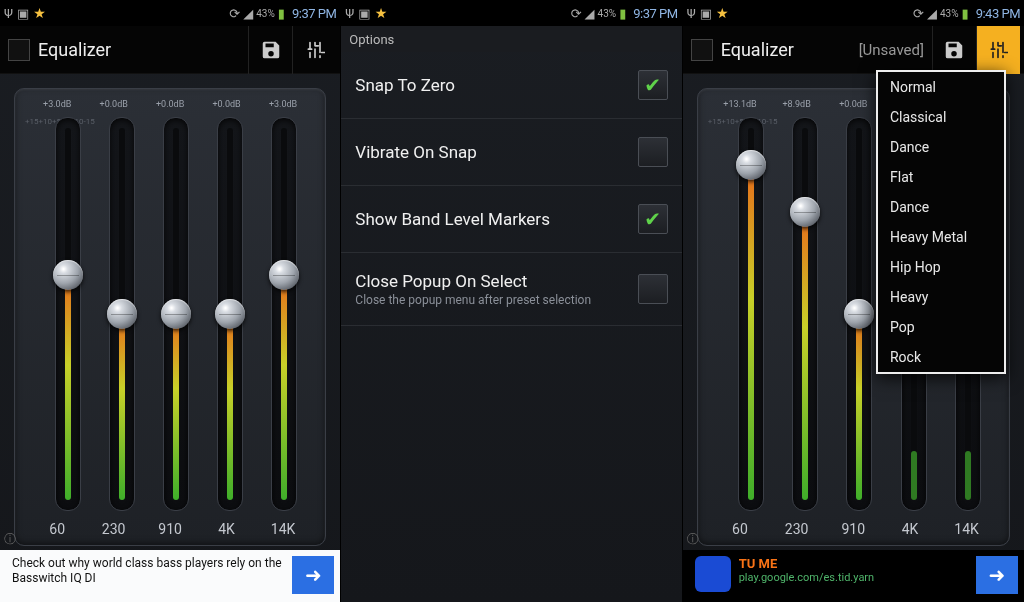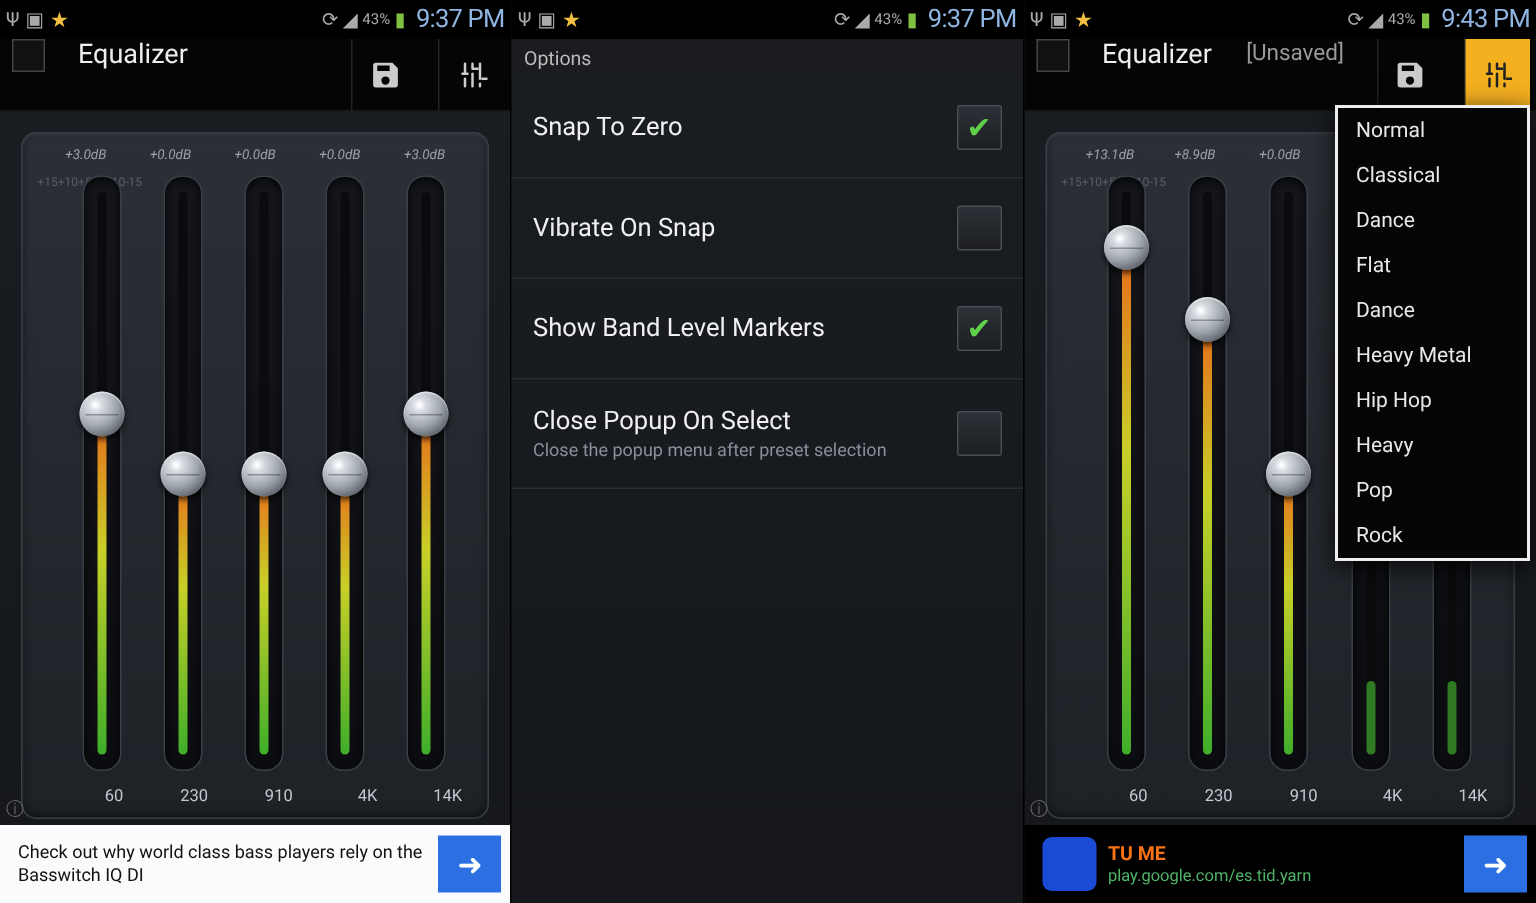--- a/index.html
+++ b/index.html
@@ -5,69 +5,69 @@
   * { margin: 0; padding: 0; box-sizing: border-box; }
   html, body { width: 1024px; height: 602px; background: #000; font-family: 'Roboto', 'Segoe UI', Arial, sans-serif; overflow: hidden; }
   .container { display: flex; width: 1024px; height: 602px; }
   .screen { width: 341.33px; height: 602px; background: linear-gradient(180deg, #1a1d22 0%, #15171b 100%); border-right: 1px solid #000; display: flex; flex-direction: column; position: relative; }
   .screen:last-child { border-right: none; }
   
   
   .status-bar { height: 26px; background: #000; display: flex; align-items: center; padding: 0 4px; color: #aaa; font-size: 12px; gap: 2px; }
   .status-left { display: flex; gap: 4px; align-items: center; }
   .status-right { display: flex; gap: 3px; align-items: center; margin-left: auto; }
-  .clock { color: #8fb5e3; font-size: 17px; margin-left: 4px; letter-spacing: -0.5px;}
+  .clock { color: #8fb5e3; font-size: 13px; margin-left: 4px; letter-spacing: -0.5px;}
   .star-icon { color: #f5c040; font-size: 14px}
   .status-icon { color: #aaa; font-size: 13px; }
   .batt-pct { color:#aaa; font-size:10px; }
   
   
-  .app-header { height: 48px; background: #050505; display: flex; align-items: flex-start; padding: 0 4px; border-bottom: 1px solid #111; gap: 14px; }
+  .app-header { height: 48px; background: #050505; display: flex; align-items: center; padding: 0 4px; border-bottom: 1px solid #111; }
   .checkbox-placeholder { width: 22px; height: 22px; border: 1px solid #444; margin: 0 8px 0 4px; background:#111; }
   .header-title { color: #eee; font-size: 18px; font-weight: 400; flex: 1; }
   .header-subtitle { color: #999; font-size: 15px; margin-right: 8px; }
   .header-btn { width: 44px; height: 48px; display: flex; align-items: center; justify-content: center; color: #ccc; font-size: 20px; border-left:1px solid #222;}
   .header-btn.active { background: #f5b020; color: #222; }
   
   
   .eq-body { flex: 1; padding: 14px 14px 4px 14px; display: flex; flex-direction:column;}
   .eq-panel { flex:1; background: linear-gradient(180deg, #2b2f36, #1e2126); border-radius: 10px; border: 1px solid #3a3e46; box-shadow: inset 0 1px 2px rgba(255,255,255,0.08), inset 0 -2px 6px rgba(0,0,0,0.5); padding: 10px 8px 8px 8px; display:flex; flex-direction:column;}
   .db-row { display:flex; justify-content:space-around; padding: 0 6px;}
-  .db-label { color: #9aa0aa; font-size: 9px; width: 50px; text-align:center;font-style:italic; }
+  .db-label { color: #9aa0aa; font-size: 9px; width: 50px; text-align:center; }
   .sliders-row { flex:1; display:flex; justify-content:space-around; padding: 6px 6px 4px 18px; position:relative;}
   .scale-left { position:absolute; left:2px; top:8px; bottom:8px; width:14px; display:flex; flex-direction:row; justify-content:space-between; color:#5a5f68; font-size:8px; text-align:right;}
   .slider-col { width: 50px; display:flex; flex-direction:column; align-items:center; position:relative;}
   .track { flex:1; width: 26px; background: linear-gradient(180deg, #14161a, #0c0d10); border-radius: 12px; border:1px solid #3a3e46; box-shadow: inset 0 2px 6px rgba(0,0,0,0.8); position:relative; margin: 2px 0;}
   .track-groove { position:absolute; left:50%; transform:translateX(-50%); top:10px; bottom:10px; width:6px; background:#0a0b0d; border-radius:3px; }
   .track-fill { position:absolute; left:50%; transform:translateX(-50%); bottom:10px; width:6px; border-radius:3px; }
   .knob { position:absolute; left:50%; transform:translate(-50%,-50%); width:30px; height:30px; border-radius:50%; background: radial-gradient(circle at 35% 30%, #fff 2%, #d8dce2 15%, #9fa5ad 50%, #5b6068 80%, #2f3238 100%); box-shadow: 0 2px 4px rgba(0,0,0,0.8), inset 0 1px 1px rgba(255,255,255,0.6); }
   .knob::after{content:""; position:absolute; top:50%; left:4px; right:4px; height:1px; background:rgba(0,0,0,0.3);}
   .freq-row { display:flex; justify-content:space-around; padding:4px 6px 0 6px;}
-  .freq-label { color:#c4c8cf; font-size:11px; width:50px; text-align:right;}
-  
-  
-  .ad-banner { height:52px; background:#fafbfc; display:flex; align-items:center; padding:6px 6px 6px 12px; gap:8px;}
+  .freq-label { color:#c4c8cf; font-size:14px; width:50px; text-align:center;}
+  
+  
+  .ad-banner { height:52px; background:#fafbfc; display:flex; align-items:flex-start; padding:6px 6px 6px 12px; gap:8px;}
   .ad-text { font-size:12px; color:#111; flex:1; line-height:1.25;}
   .ad-go { width:42px; height:38px; background:#2b6fe3; display:flex; align-items:center; justify-content:center; color:#fff; font-size:20px;}
   .ad-banner.dark { background:#000;}
   .ad-title-dark { color:#f97316; font-size:13px; font-weight:bold;}
   .ad-sub-dark { color:#4fb46a; font-size:11px;}
   .ad-info { position:absolute; left:4px; bottom:54px; color:#666; font-size:12px;}
 
   
   .opt-header { height:26px; background:#1a1c20; color:#bbb; font-size:13px; padding:4px 8px; display:flex; align-items:center;}
   .opt-section { color:#7a828d; font-size:12px; padding:8px 14px 2px;}
   .opt-item { display:flex; align-items:center; padding:18px 14px; border-bottom:1px solid #2a2d32;}
   .opt-label-box { flex:1;}
   .opt-label { color:#f0f0f0; font-size:17px;}
   .opt-sub { color:#8a8f98; font-size:12px; margin-top:2px;}
   .opt-check { width:30px; height:30px; border:1px solid #4a4e55; background:linear-gradient(180deg,#2d3036,#1c1e22); border-radius:2px; display:flex; align-items:center; justify-content:center; font-size:20px; color:#5fd24a;}
   
   
-  .preset-popup { position:absolute; top:70px; right:4px; width:130px; background:#050505; border:2px solid #eee; box-shadow:0 4px 16px rgba(0,0,0,0.8); z-index:10;}
+  .preset-popup { position:absolute; top:70px; right:18px; width:130px; background:#050505; border:2px solid #eee; box-shadow:0 4px 16px rgba(0,0,0,0.8); z-index:10;}
   .preset-item { color:#e8e8e8; font-size:14px; padding:7px 12px; }
   
 </style>
 </head>
 <body>
 
 <div class="container">
 
   <div class="screen">
     <div class="status-bar">

